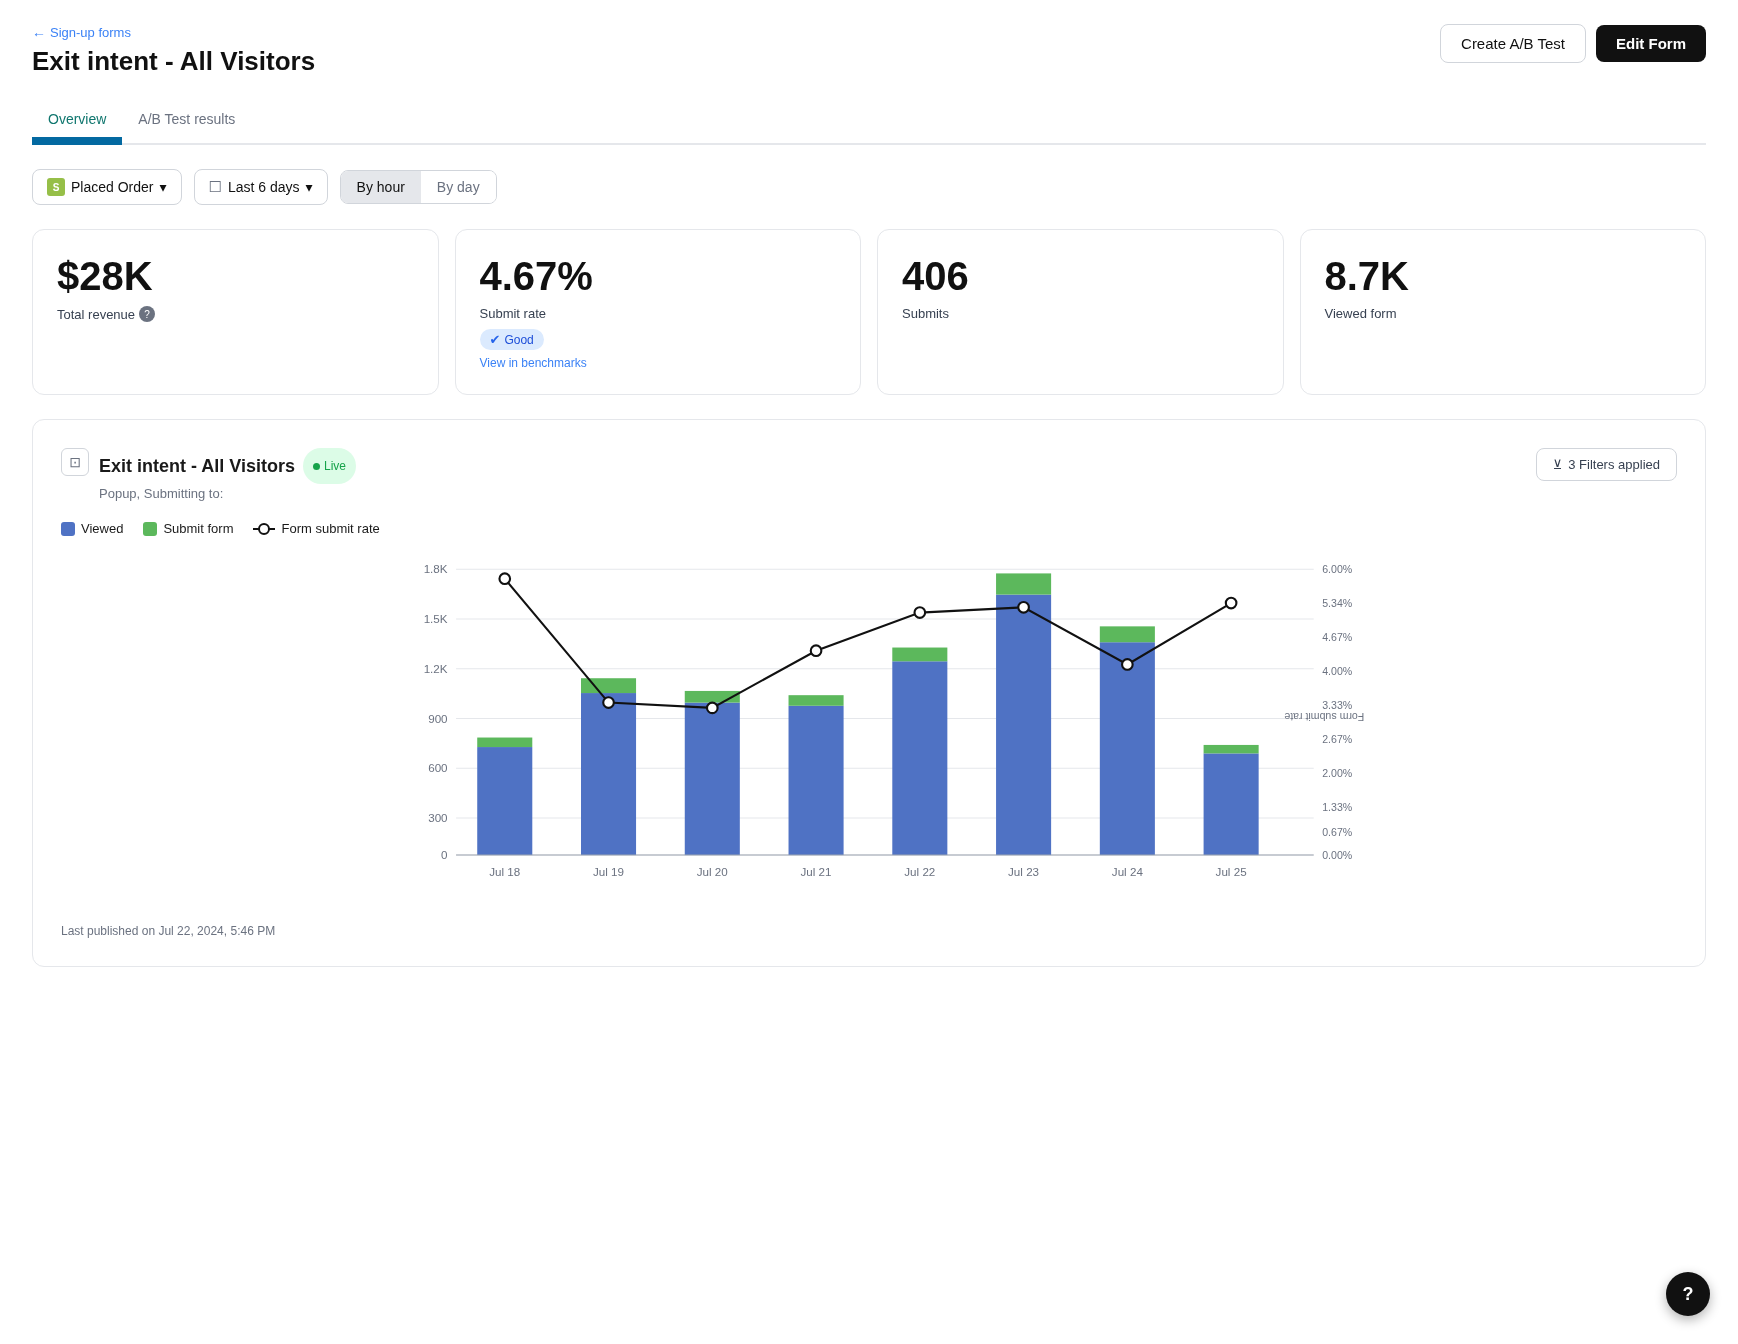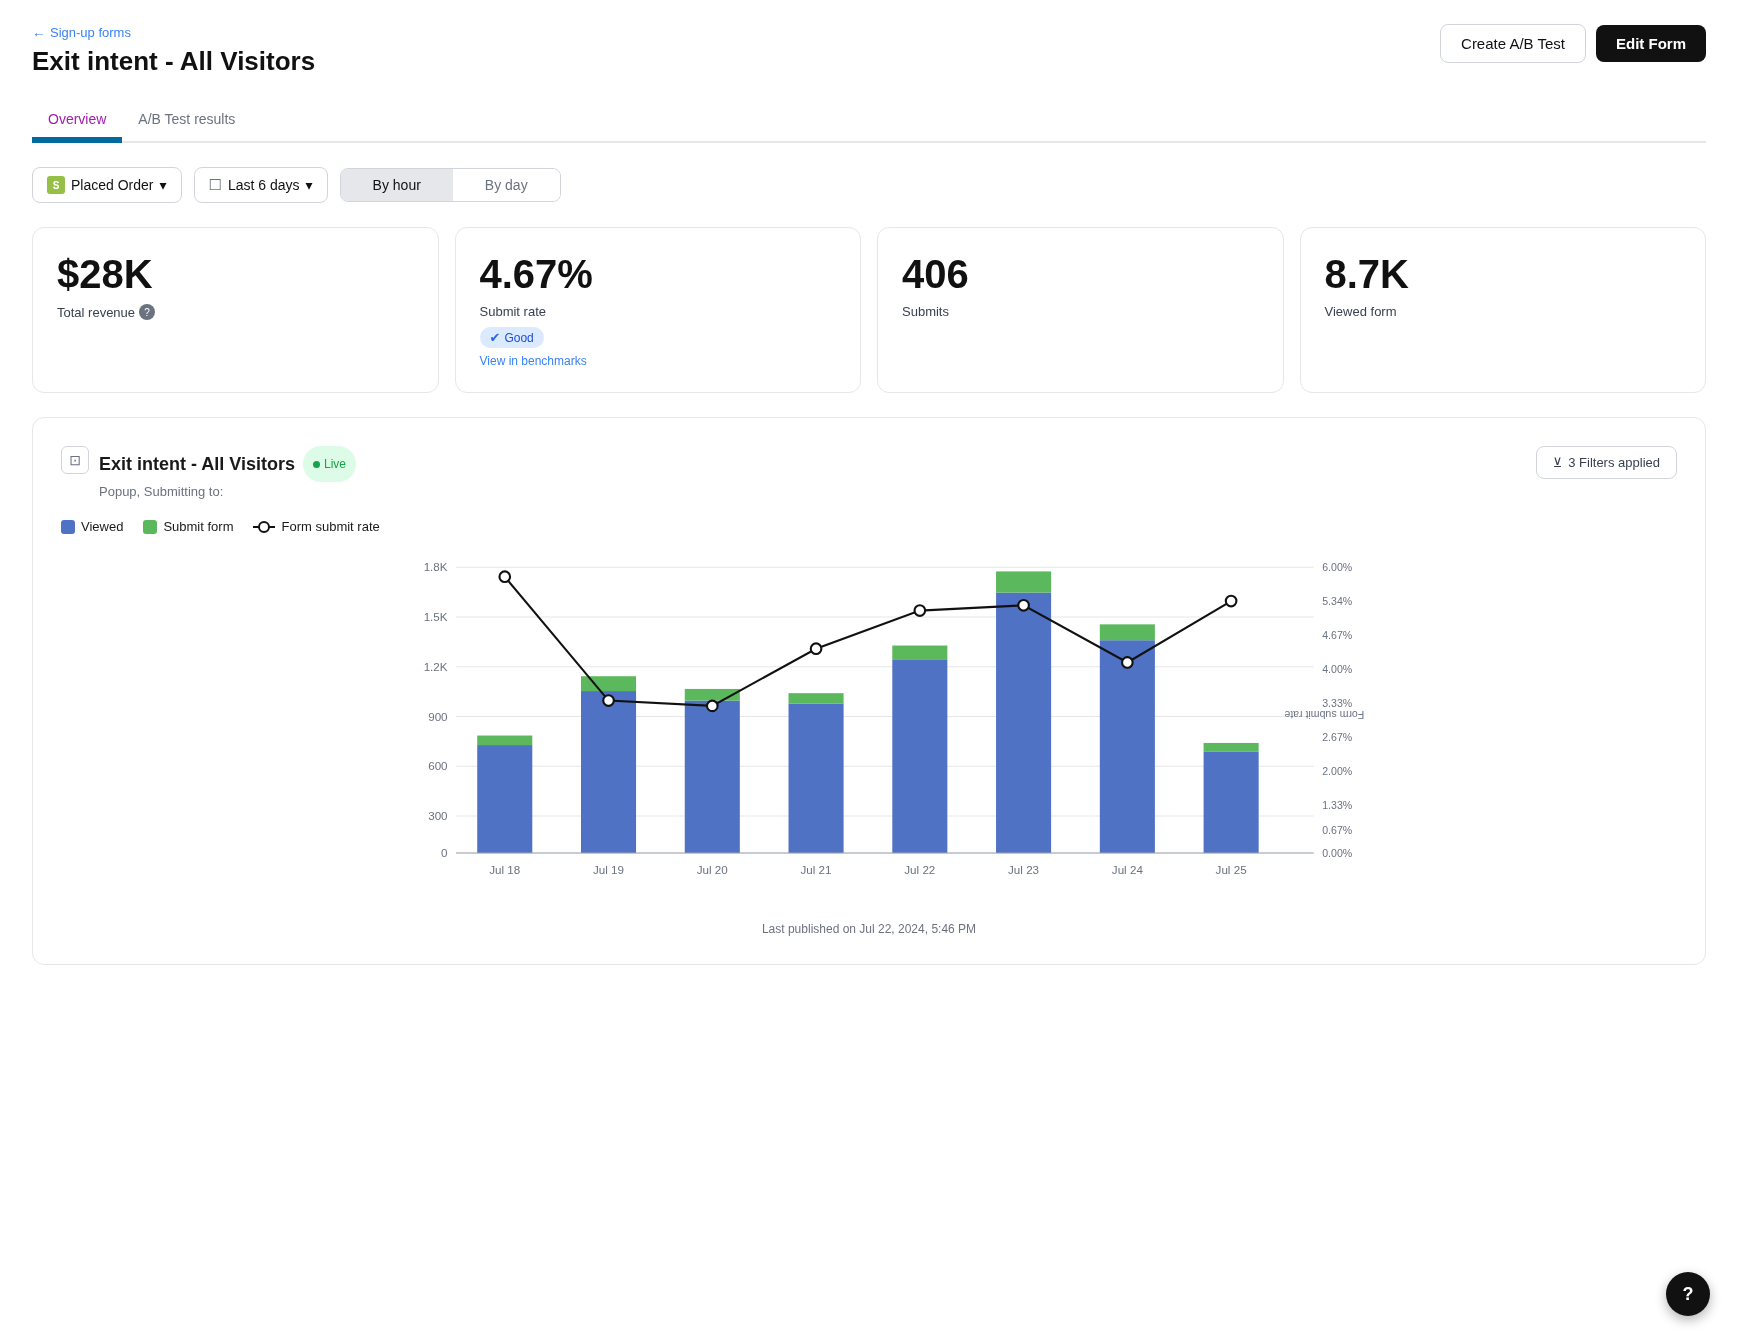--- a/index.html
+++ b/index.html
@@ -11,28 +11,28 @@
     .back-link { color: #3b82f6; font-size: 13px; display: flex; align-items: center; gap: 4px; cursor: pointer; margin-bottom: 6px; }
     .back-arrow { font-size: 14px; }
     .page-title { font-size: 26px; font-weight: 700; color: #111; margin-bottom: 16px; }
 
     .header-actions { display: flex; gap: 10px; align-items: center; }
     .btn-outline { border: 1.5px solid #d1d5db; background: #fff; color: #111; padding: 10px 20px; border-radius: 8px; font-size: 15px; font-weight: 500; cursor: pointer; }
     .btn-solid { background: #111; color: #fff; padding: 10px 20px; border-radius: 8px; font-size: 15px; font-weight: 600; cursor: pointer; border: none; }
 
     .tabs { display: flex; gap: 0; border-bottom: 2px solid #e5e7eb; margin-bottom: 24px; }
     .tab { padding: 10px 16px; font-size: 14px; cursor: pointer; color: #6b7280; border-bottom: 2px solid transparent; margin-bottom: -2px; }
-    .tab.active { color: #a21caf; border-bottom: 6px solid #0369a1; font-weight: 500; }
+    .tab.active { color: #0f766e; border-bottom: 8px solid #0369a1; font-weight: 500; }
 
     .filters-row { display: flex; align-items: center; gap: 12px; margin-bottom: 24px; }
     .filter-btn { display: flex; align-items: center; gap: 6px; border: 1.5px solid #d1d5db; background: #fff; border-radius: 8px; padding: 8px 14px; font-size: 14px; cursor: pointer; color: #111; }
     .filter-btn .shopify-icon { width: 18px; height: 18px; background: #96bf48; border-radius: 3px; display: inline-flex; align-items: center; justify-content: center; color: white; font-size: 10px; font-weight: bold; }
     .filter-btn .cal-icon { color: #6b7280; font-size: 15px; }
     .toggle-group { display: flex; border: 1.5px solid #d1d5db; border-radius: 8px; overflow: hidden; }
-    .toggle-btn { padding: 8px 32px; font-size: 14px; cursor: pointer; background: #fff; border: none; color: #6b7280; }
+    .toggle-btn { padding: 8px 16px; font-size: 14px; cursor: pointer; background: #fff; border: none; color: #6b7280; }
     .toggle-btn.active { background: #e5e7eb; color: #111; font-weight: 500; }
 
     .metrics-row { display: grid; grid-template-columns: repeat(4, 1fr); gap: 16px; margin-bottom: 24px; }
     .metric-card { background: #fff; border: 1.5px solid #e5e7eb; border-radius: 12px; padding: 24px; }
     .metric-value { font-size: 40px; font-weight: 700; color: #111; line-height: 1.1; margin-bottom: 8px; }
     .metric-label { font-size: 13px; color: #374151; font-weight: 500; display: flex; align-items: center; gap: 4px; }
     .help-icon { width: 16px; height: 16px; border-radius: 50%; background: #6b7280; color: white; display: inline-flex; align-items: center; justify-content: center; font-size: 10px; cursor: pointer; }
     .badge { display: inline-flex; align-items: center; gap: 4px; background: #dbeafe; color: #1d4ed8; border-radius: 20px; padding: 3px 10px; font-size: 12px; font-weight: 500; margin-top: 8px; }
     .badge-check { color: #2563eb; font-size: 13px; }
     .benchmark-link { color: #3b82f6; font-size: 12px; cursor: pointer; margin-top: 6px; display: block; }
@@ -49,21 +49,21 @@
 
     .legend { display: flex; align-items: center; gap: 20px; margin-bottom: 12px; font-size: 13px; }
     .legend-item { display: flex; align-items: center; gap: 6px; }
     .legend-box { width: 14px; height: 14px; border-radius: 3px; }
     .legend-line { width: 22px; height: 2px; background: #111; position: relative; }
     .legend-line::before { content: ''; width: 8px; height: 8px; background: #fff; border: 2px solid #111; border-radius: 50%; position: absolute; left: 50%; top: 50%; transform: translate(-50%, -50%); }
 
     .chart-wrap { position: relative; height: 360px; margin-top: 8px; }
     .chart-svg { width: 100%; height: 100%; }
 
-    .published-note { text-align: center; font-size: 12px; color: #6b7280; margin-top: 16px; }
+    .published-note { text-align: left; font-size: 12px; color: #6b7280; margin-top: 16px; }
 
     .help-fab { position: fixed; bottom: 28px; right: 28px; width: 44px; height: 44px; background: #111; border-radius: 50%; display: flex; align-items: center; justify-content: center; color: white; font-size: 18px; font-weight: 700; cursor: pointer; box-shadow: 0 4px 12px rgba(0,0,0,0.3); }
   </style>
 </head>
 <body>
 
 <div class="page">
   <div class="top-nav">
     <div>
       <div class="back-link">

